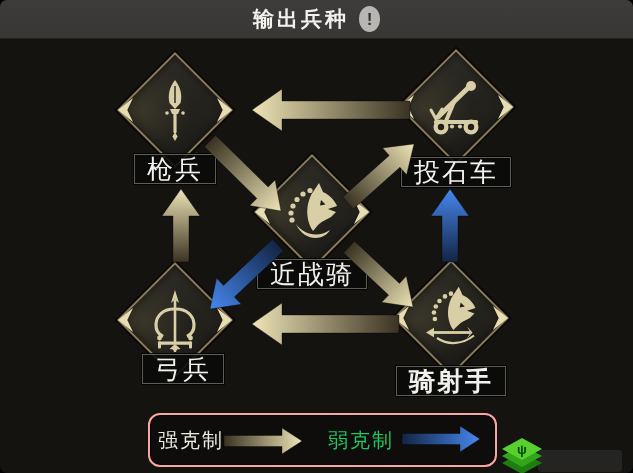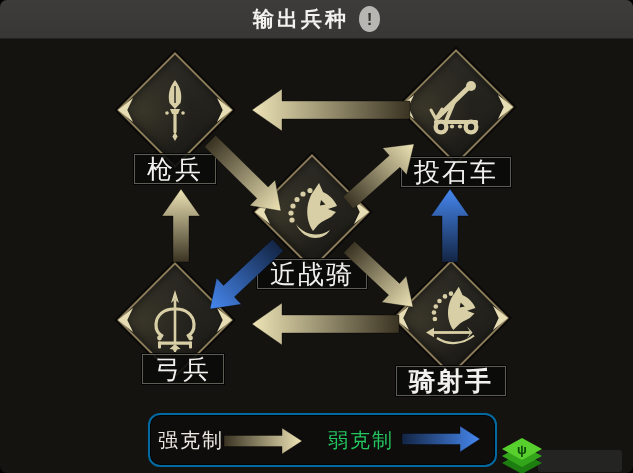--- a/index.html
+++ b/index.html
@@ -52,21 +52,21 @@
   .unit-label{
     position:absolute;left:0;transform:translateX(-50%);z-index:5;
     background:rgba(10,10,9,0.88);border:1px solid #5d5c55;
     box-shadow:0 0 0 1px rgba(0,0,0,.8);
     color:#f2f1ee;font-size:26px;line-height:28px;height:28px;
     padding:0 12px;letter-spacing:2px;white-space:nowrap;
   }
   
   .legend{
     position:absolute;left:148px;top:413px;width:345px;height:50px;z-index:2;
-    border:2px solid #0369a1;border-radius:12px;background:rgba(8,8,7,0.5);
+    border:2px solid #fca5a5;border-radius:12px;background:rgba(8,8,7,0.5);
     box-shadow:inset 0 0 0 1px rgba(0,0,0,.8);
   }
   .legend-item{position:absolute;top:0;height:50px;line-height:50px;font-size:20px;letter-spacing:2px;}
   .legend-strong{left:8px;color:#eceae2;}
   .legend-weak{left:178px;color:#22c55e;}
   
   .watermark{position:absolute;left:500px;top:438px;width:130px;height:35px;z-index:7;}
   .wm-strip{position:absolute;left:38px;top:12px;width:84px;height:22px;background:#262625;border-radius:3px;opacity:.92;}
   .wm-layer{position:absolute;width:40px;height:22px;clip-path:polygon(50% 0,100% 50%,50% 100%,0 50%);}
   .wm-1{left:2px;top:14px;background:#1d7d10;}

